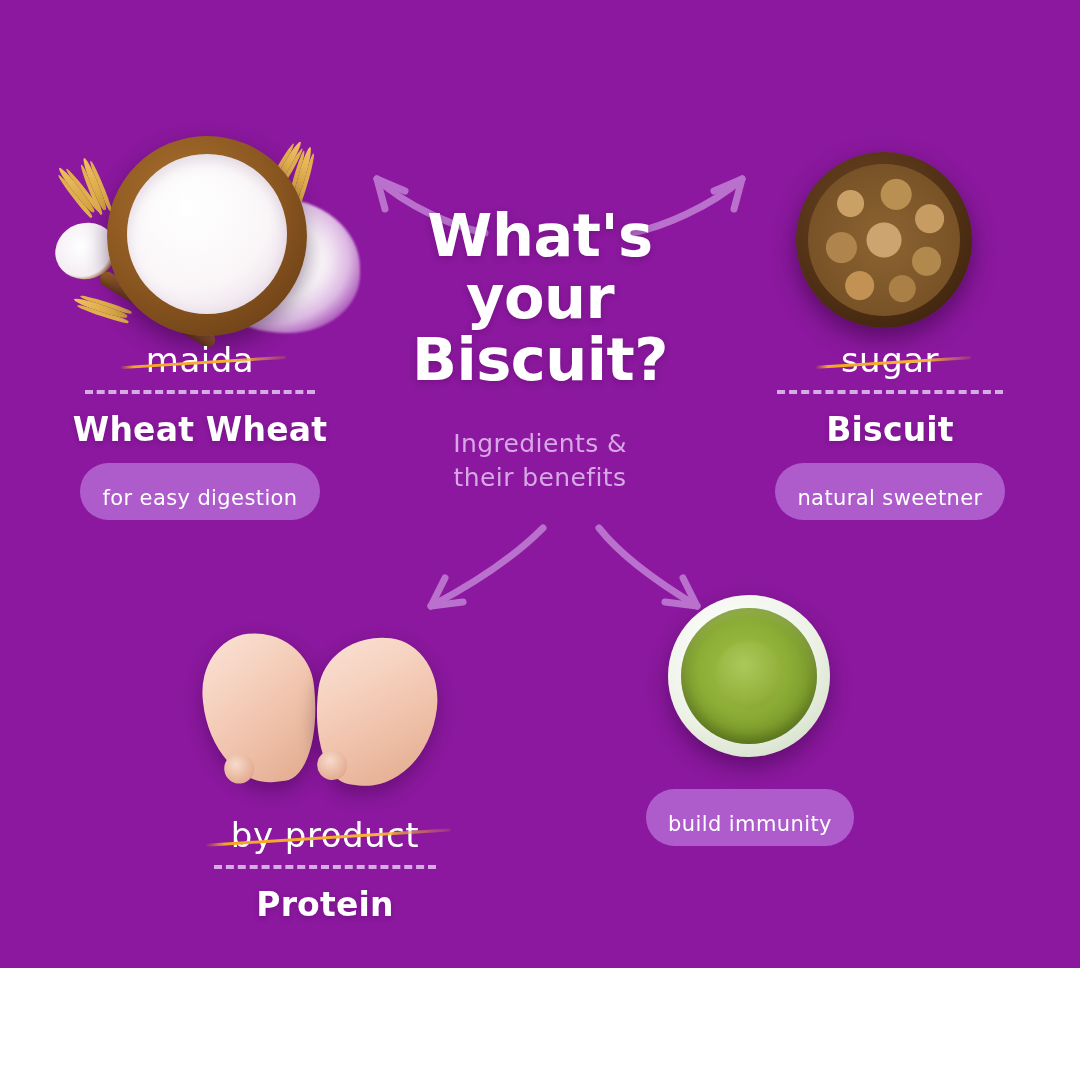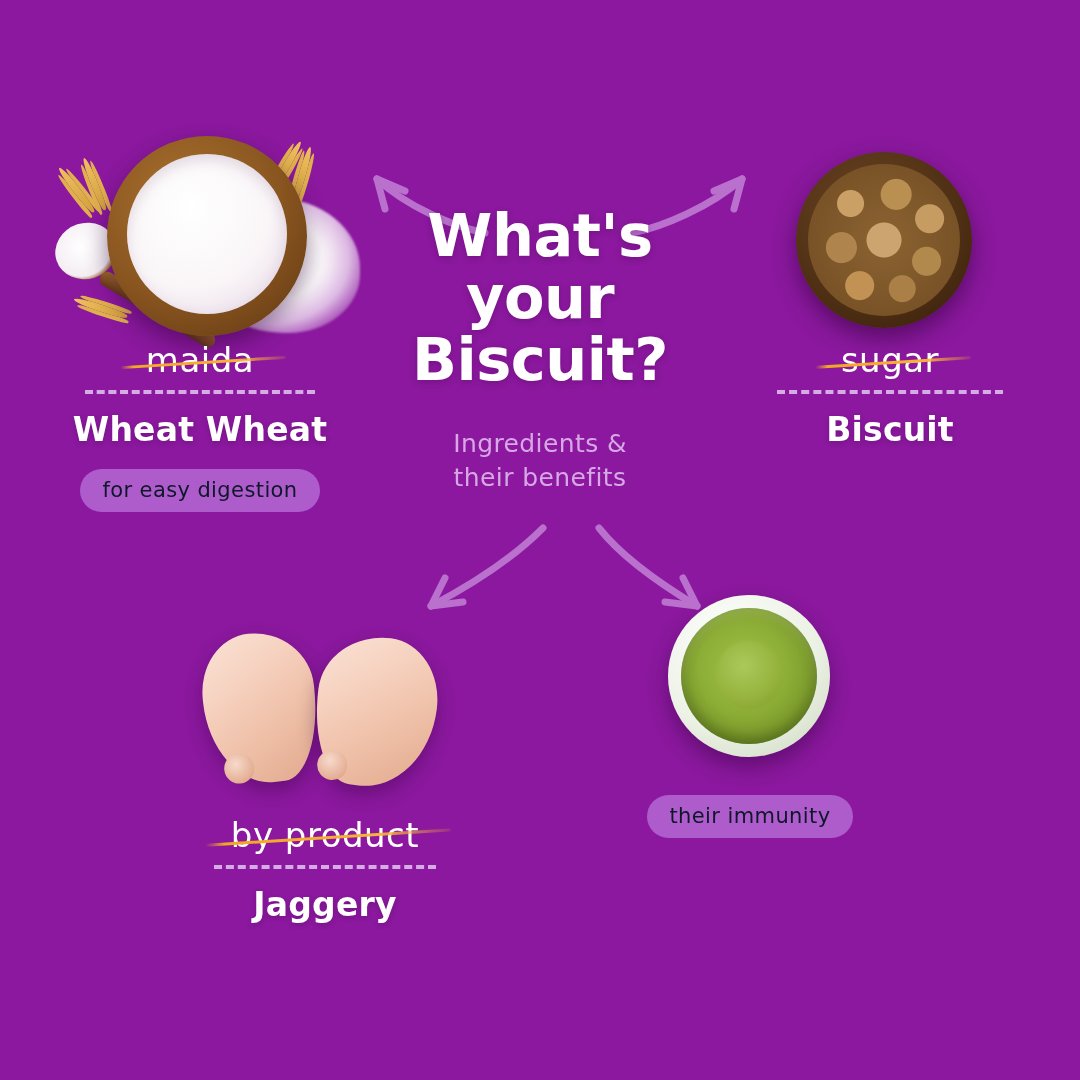--- a/index.html
+++ b/index.html
@@ -8,21 +8,21 @@
   }
   body {
     width: 1080px;
     height: 1080px;
     overflow: hidden;
     font-family: "DejaVu Sans", sans-serif;
   }
   #poster {
     position: relative;
     width: 1080px;
-    height: 1080px;
+    height: 968px;
     background: #8B189E;
     overflow: hidden;
   }
 
   
   .abs { position: absolute; }
 
   
   #center-block {
     left: 380px;
@@ -88,27 +88,27 @@
     color: #FFFFFF;
     font-family: "DejaVu Sans", sans-serif;
     font-size: 33px;
     font-weight: 700;
     letter-spacing: 0.2px;
     margin-top: 16px;
     text-shadow: 0 2px 5px rgba(60,0,70,0.25);
   }
   .benefit-pill {
     display: inline-block;
-    margin-top: 20px;
+    margin-top: 14px;
     background: #AE5CCC;
-    color: #0f172a;
+    color: #ffffff;
     font-family: "DejaVu Sans", sans-serif;
     font-size: 21px;
     letter-spacing: 0.4px;
-    padding: 9px 22px 10px 22px;
+    padding: 23px 22px 10px 22px;
     border-radius: 30px;
     white-space: nowrap;
   }
 
   
   #group-wheat   { left: 45px;  top: 340px; width: 310px; }
   #group-jaggery { left: 745px; top: 340px; width: 290px; }
   #group-chicken { left: 160px; top: 815px; width: 330px; }
   #group-veg     { left: 580px; top: 775px; width: 340px; }
 
@@ -313,28 +313,29 @@
     <div class="benefit-pill">for easy digestion</div>
   </div>
 
   <div class="item-group" id="group-jaggery">
     <div class="strike-wrap">
       <span class="strike-text">sugar</span>
       <span class="strike-line"></span>
     </div>
     <div class="dashed-rule" style="width:226px;"></div>
     <div class="item-name">Biscuit</div>
+    <div class="benefit-pill">natural sweetner</div>
   </div>
 
   <div class="item-group" id="group-chicken">
     <div class="strike-wrap">
       <span class="strike-text">by product</span>
       <span class="strike-line"></span>
     </div>
     <div class="dashed-rule" style="width:222px;"></div>
-    <div class="item-name">Jaggery</div>
+    <div class="item-name">Protein</div>
   </div>
 
   <div class="item-group" id="group-veg">
-    <div class="benefit-pill">their immunity</div>
+    <div class="benefit-pill">build immunity</div>
   </div>
 
 </div>
 
 </body></html>

